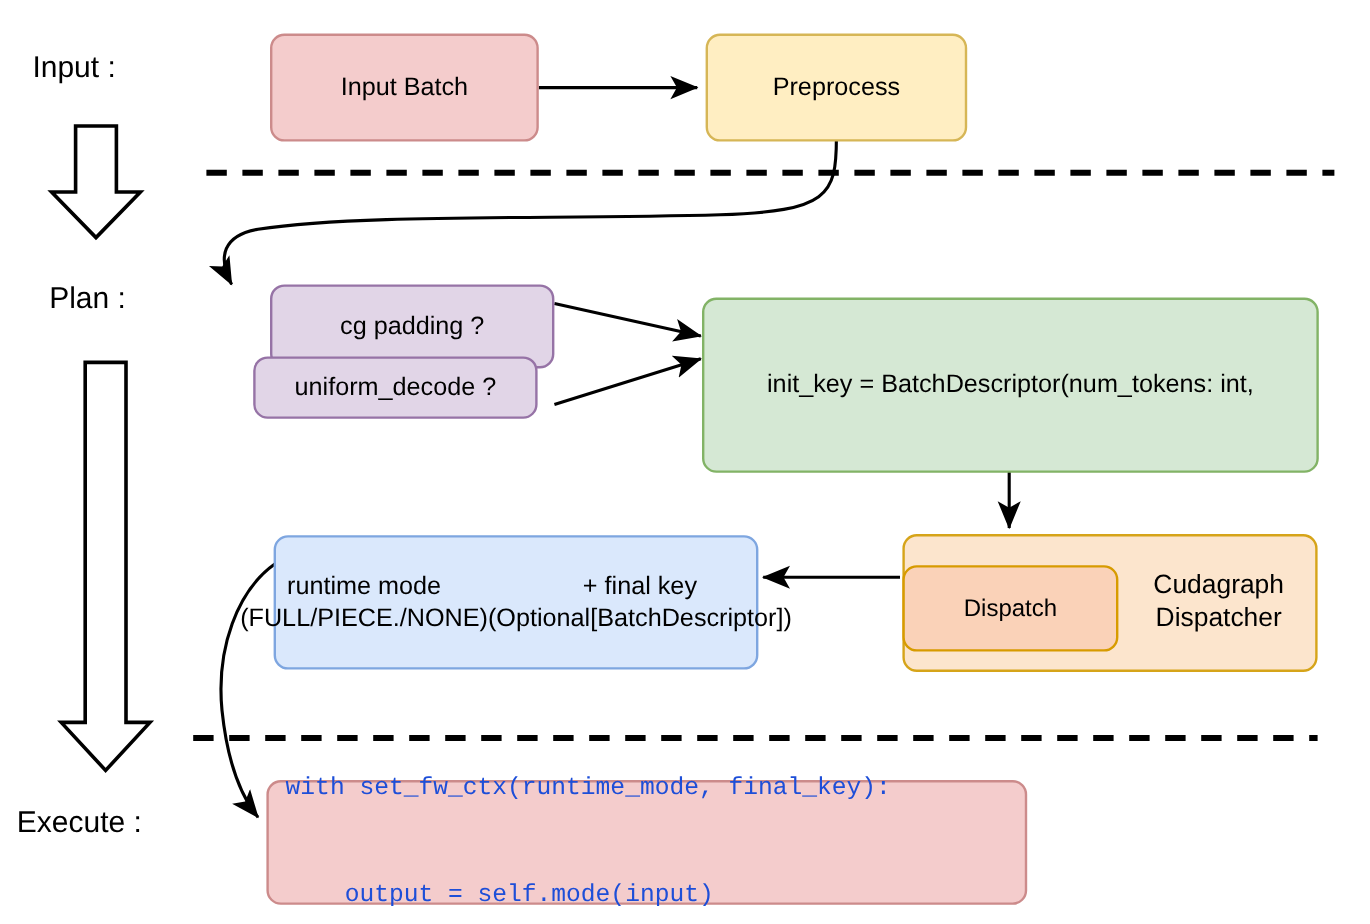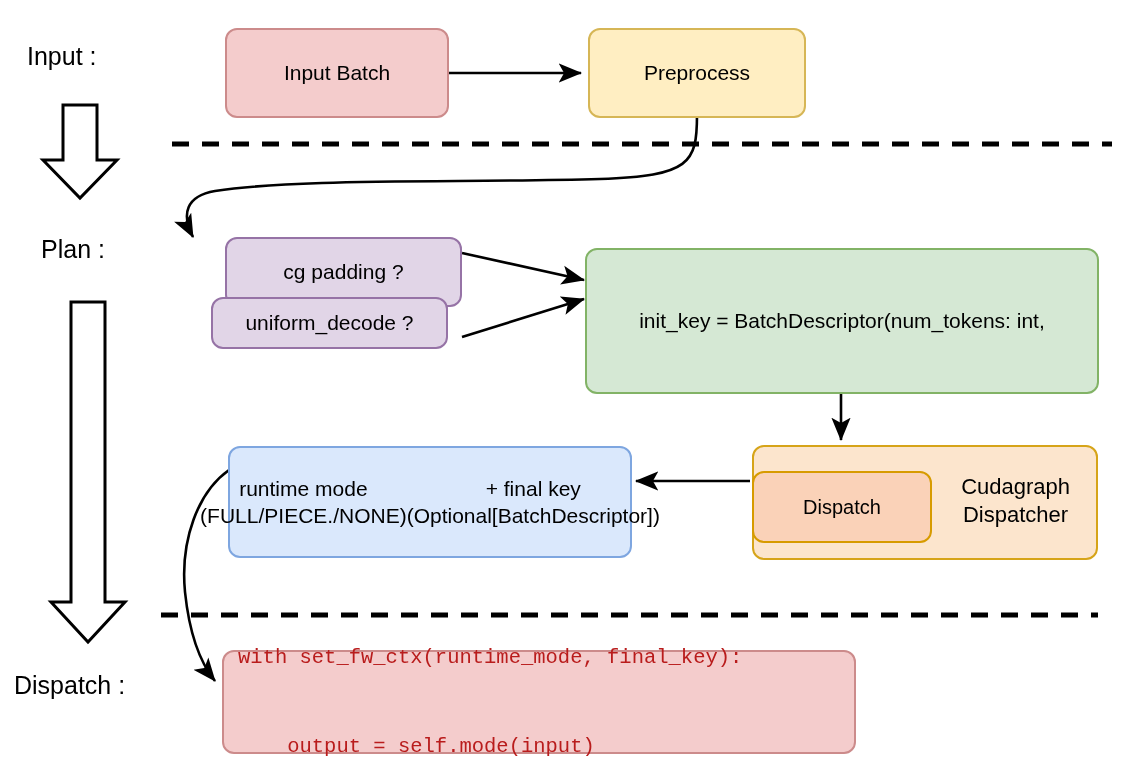--- a/index.html
+++ b/index.html
@@ -87,21 +87,21 @@
     background: #fad2b8;
     border-color: #d79b00;
     font-size: 20px;
     margin-top: 26px;
   }
   .node-code {
     background: #f4cccc;
     border-color: #cc8b8b;
     font-family: "Liberation Mono", monospace;
     font-size: 20.5px;
-    color: #b91c1c;
+    color: #1d4ed8;
     justify-content: flex-start;
     align-items: center;
     padding-left: 14px;
     white-space: pre;
     line-height: 1.45;
   }
   .node-code .code-text {
     display: block;
     text-align: left;
   }
@@ -138,21 +138,21 @@
 
     <line x1="750" y1="481" x2="636" y2="481" stroke="#000000" stroke-width="2.6" marker-end="url(#ah)"></line>
 
     <path d="M 229,470 C 198,492 180,540 185,592 C 190,640 202,665 215,681" fill="none" stroke="#000000" stroke-width="2.6" marker-end="url(#ah)"></path>
   </svg>
 
   <div class="stage-label" style="left:27px; top:42px;">Input :</div>
 
   <div class="stage-label" style="left:41px; top:235px;">Plan :</div>
 
-  <div class="stage-label" style="left:14px; top:671px;">Dispatch :</div>
+  <div class="stage-label" style="left:14px; top:671px;">Execute :</div>
 
   <div class="node node-preprocess" style="left:588px; top:28px; width:218px; height:90px;">
     <span>Preprocess</span>
   </div>
 
   <div class="node node-input-batch" style="left:225px; top:28px; width:224px; height:90px;">
     <span>Input Batch</span>
   </div>
 
   <div class="node node-purple" style="left:225px; top:212px; width:237px; height:70px;margin-top:25px;">

